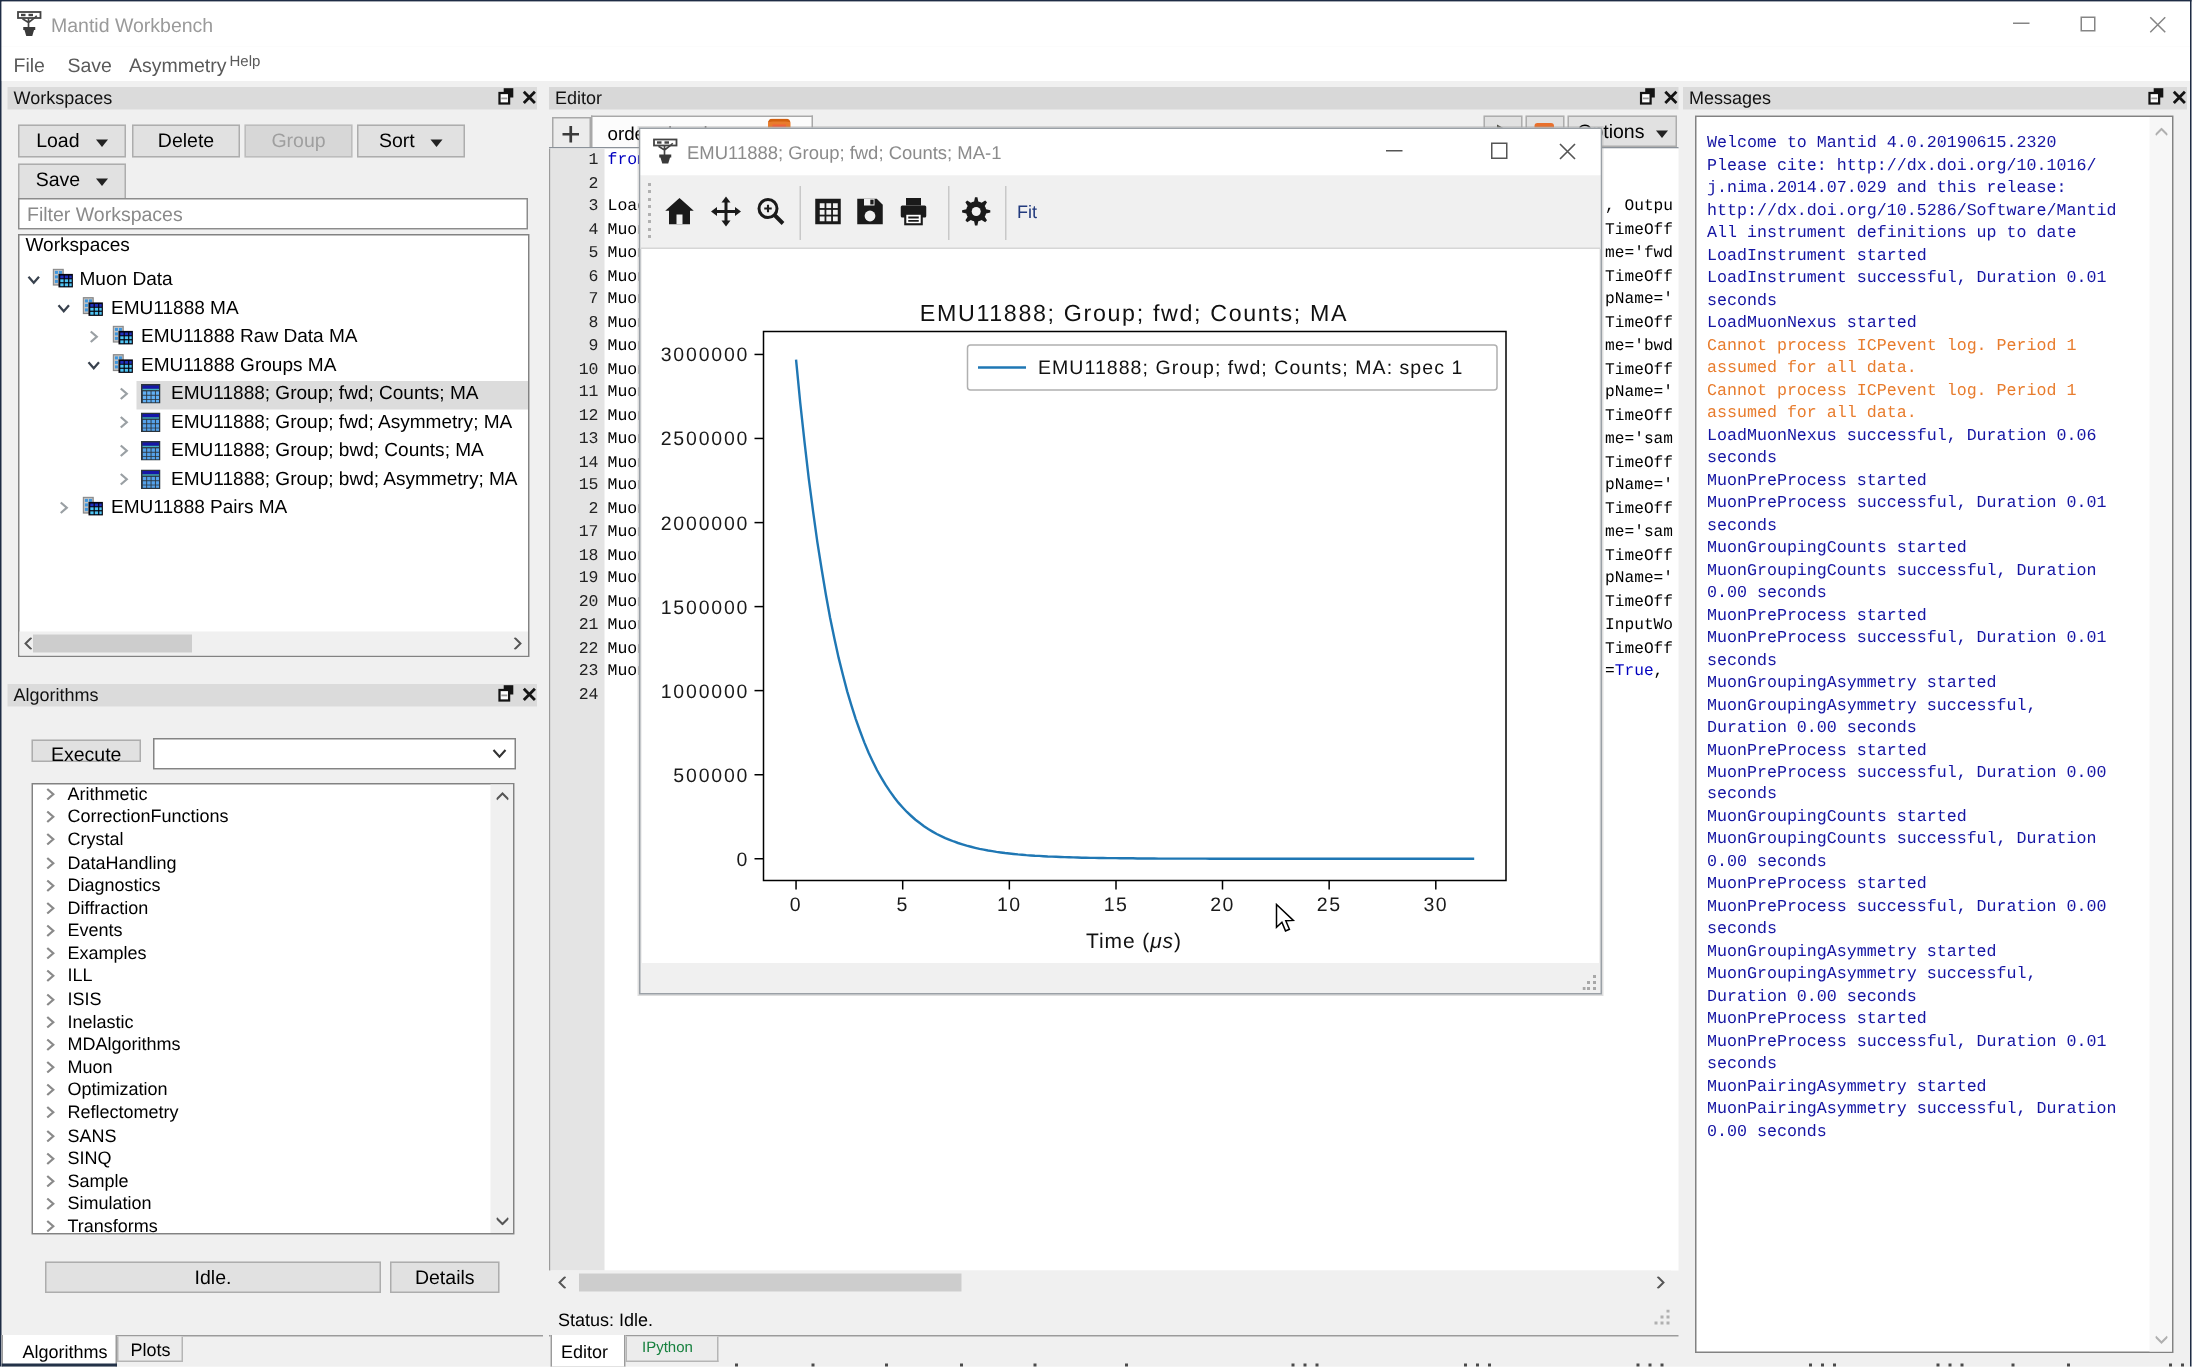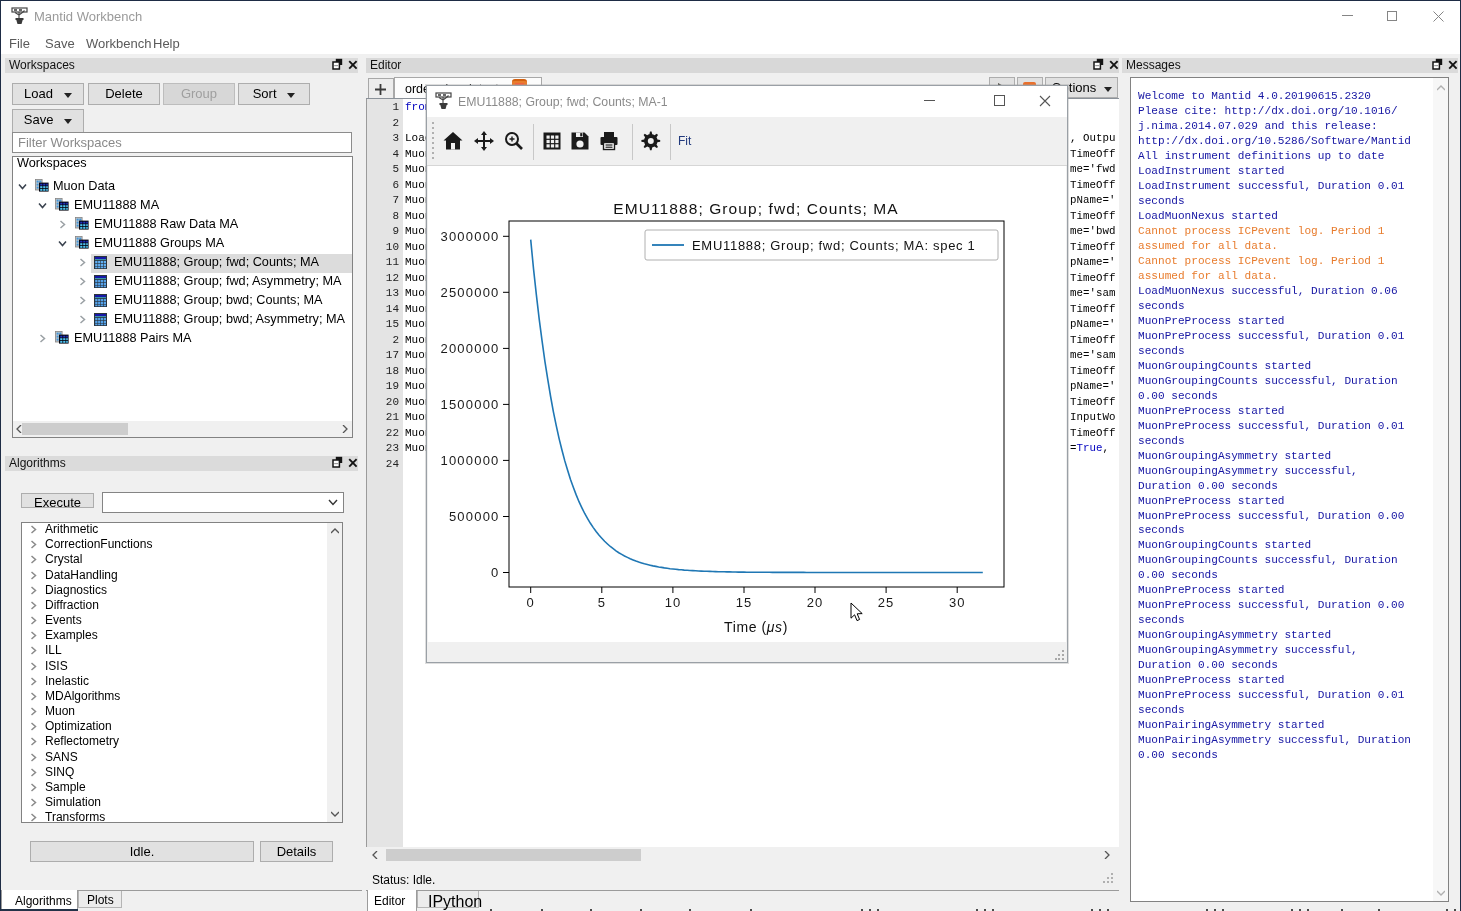--- a/index.html
+++ b/index.html
@@ -30,22 +30,22 @@
 <div class="abs" style="left:33px;top:8px;font-size:13px;color:#9a9a9a">Mantid Workbench</div>
 <div class="abs" style="left:1341px;top:14px;width:11px;height:1.2px;background:#858585"></div>
 <div class="abs" style="left:1386px;top:10px;width:10px;height:10px;border:1px solid #858585"></div>
 <svg class="abs" style="left:1432px;top:10px" width="11" height="11">
       <path d="M0.5 0.5 L10.5 10.5 M10.5 0.5 L0.5 10.5" stroke="#858585" stroke-width="1"></path>
     </svg>
 
 <div class="abs" style="left:0;top:30px;width:1459px;height:23px;background:#fff"></div>
 <div class="abs" style="left:8px;top:35px;font-size:13px;color:#5a5a5a">File</div>
 <div class="abs" style="left:44px;top:35px;font-size:13px;color:#5a5a5a">Save</div>
-<div class="abs" style="left:85px;top:35px;font-size:13px;color:#5a5a5a">Workbench</div>
-<div class="abs" style="left:152px;top:35px;font-size:13px;color:#5a5a5a">Help</div>
+<div class="abs" style="left:85px;top:35px;font-size:13px;color:#5a5a5a">Asymmetry</div>
+<div class="abs" style="left:152px;top:35px;font-size:10px;color:#5a5a5a">Help</div>
 
 <div class="dh" style="left:4px;top:57px;width:353px">Workspaces</div>
 <svg class="abs" style="left:331px;top:57px" width="11" height="12">
       <rect x="3.8" y="0.8" width="6.4" height="6.2" fill="#141414"></rect>
       <rect x="1" y="4" width="6.4" height="7" fill="#fff" stroke="#141414" stroke-width="1.5"></rect>
       <rect x="2.2" y="7" width="4" height="1.2" fill="#9a9a9a"></rect>
     </svg>
 <svg class="abs" style="left:347px;top:59px" width="10" height="10">
       <path d="M1.2 1.2 L8.6 8.6 M8.6 1.2 L1.2 8.6" stroke="#141414" stroke-width="1.9"></path>
     </svg>
@@ -531,21 +531,21 @@
         <rect x="10" y="8" width="2" height="2"></rect>
         <rect x="6" y="8" width="2" height="2"></rect>
         <rect x="2" y="8" width="2" height="2"></rect>
       </g>
     </svg>
 
 <div class="abs" style="left:365px;top:889px;width:753px;height:1px;background:#9b9b9b"></div>
 <div class="abs" style="left:366px;top:889px;width:50px;height:22px;background:#fff;border:1px solid #9b9b9b;border-top:none"></div>
 <div class="abs" style="left:373px;top:893px;font-size:12px;color:#000">Editor</div>
 <div class="abs" style="left:416px;top:890px;width:62px;height:17px;background:#ececec;border:1px solid #b5b5b5;border-top:none"></div>
-<div class="abs" style="left:427px;top:892px;font-size:16px;color:#000000">IPython</div>
+<div class="abs" style="left:427px;top:892px;font-size:10px;color:#15803d">IPython</div>
 
 <div class="dh" style="left:1121px;top:57px;width:336px">Messages</div>
 <svg class="abs" style="left:1431px;top:57px" width="11" height="12">
       <rect x="3.8" y="0.8" width="6.4" height="6.2" fill="#141414"></rect>
       <rect x="1" y="4" width="6.4" height="7" fill="#fff" stroke="#141414" stroke-width="1.5"></rect>
       <rect x="2.2" y="7" width="4" height="1.2" fill="#9a9a9a"></rect>
     </svg>
 <svg class="abs" style="left:1447px;top:59px" width="10" height="10">
       <path d="M1.2 1.2 L8.6 8.6 M8.6 1.2 L1.2 8.6" stroke="#141414" stroke-width="1.9"></path>
     </svg>

